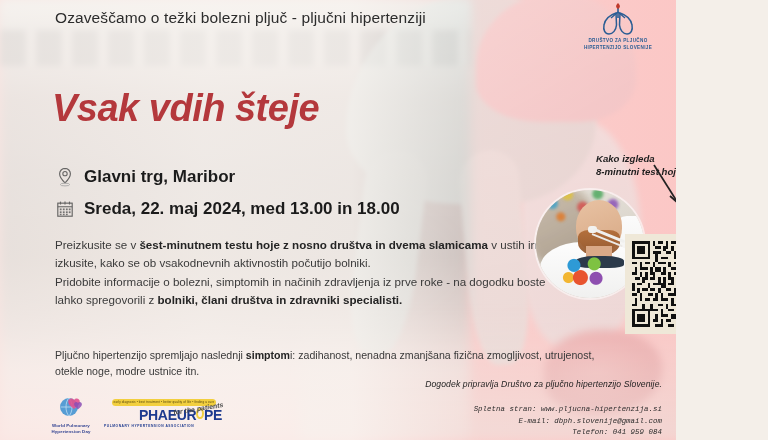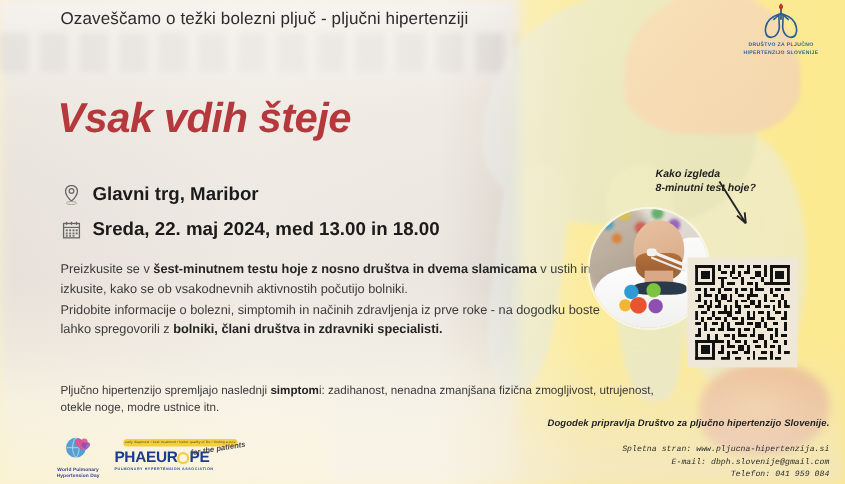--- a/index.html
+++ b/index.html
@@ -4,23 +4,23 @@
 <style>
   * { margin:0; padding:0; box-sizing:border-box; }
   html,body { width:768px; height:440px; overflow:hidden; }
   body {
     font-family: "Liberation Sans", sans-serif;
     background:#f4efe9;
     position:relative;
   }
   .poster {
     position:absolute; inset:0;
-    width:768px; height:440px;
+    width:676px; height:440px;
     overflow:hidden;
-    background:#fde047;
+    background:#fca5a5;
   }
 
   
   .bg-road {
     position:absolute; left:0; top:0; width:470px; height:440px;
     background:
       linear-gradient(to bottom,
         rgba(212,205,204,.95) 0%,
         rgba(200,190,188,.92) 14%,
         rgba(175,163,160,.88) 22%,
@@ -206,32 +206,32 @@
 
   
   .wphd { position:absolute; left:42px; top:397px; width:58px; height:40px; text-align:center; }
   .wphd .wphd-l { font-size:4.4px; font-weight:bold; color:#2c3e8f; line-height:6px; letter-spacing:.1px; }
   .pha { position:absolute; left:104px; top:399px; width:118px; height:34px; }
   .pha-band {
     width:104px; height:7px; margin-left:8px;
     background:#f2cf3f; border-radius:4px;
     font-size:3.1px; color:#5a4a10; text-align:center; line-height:7px; letter-spacing:.1px; overflow:hidden;
   }
-  .pha-main { margin-top:1px; display:flex; align-items:center; }
+  .pha-main { margin-top:1px; display:flex; align-items:flex-start;margin-left:35px; }
   .pha-pha { font-size:14px; font-weight:bold; color:#1d3a8f; letter-spacing:-.3px; }
   .pha-eur { font-size:14px; font-weight:bold; color:#1d3a8f; letter-spacing:-.3px; }
   .pha-o { display:inline-block; width:11px; height:11px; border-radius:50%;
     border:2px solid #f2cf3f; position:relative; top:1px; }
   .pha-sub { font-size:3.3px; color:#1d3a8f; letter-spacing:.55px; margin-top:1px; font-weight:bold; }
   .pha-script { position:absolute; right:-2px; top:6px; font-size:7px; font-style:italic;
     color:#4a4a4a; transform:rotate(-9deg); font-weight:bold; }
 
   .credit {
     position:absolute; right:14px; top:379px; text-align:right;
-    font-size:8.6px; font-style:italic; font-weight:bold; color:#1e1e1e; letter-spacing:.1px;
+    font-size:8.6px; font-style:italic; font-weight:normal; color:#1e1e1e; letter-spacing:.1px;
   }
   .contact {
     position:absolute; right:14px; top:404px; text-align:right;
     font-size:7.4px; font-style:italic; color:#2b2b2b; line-height:11.5px; letter-spacing:.05px;font-family:Liberation Mono, monospace;
   }
 </style>
 </head>
 <body>
 
 <div class="poster">

